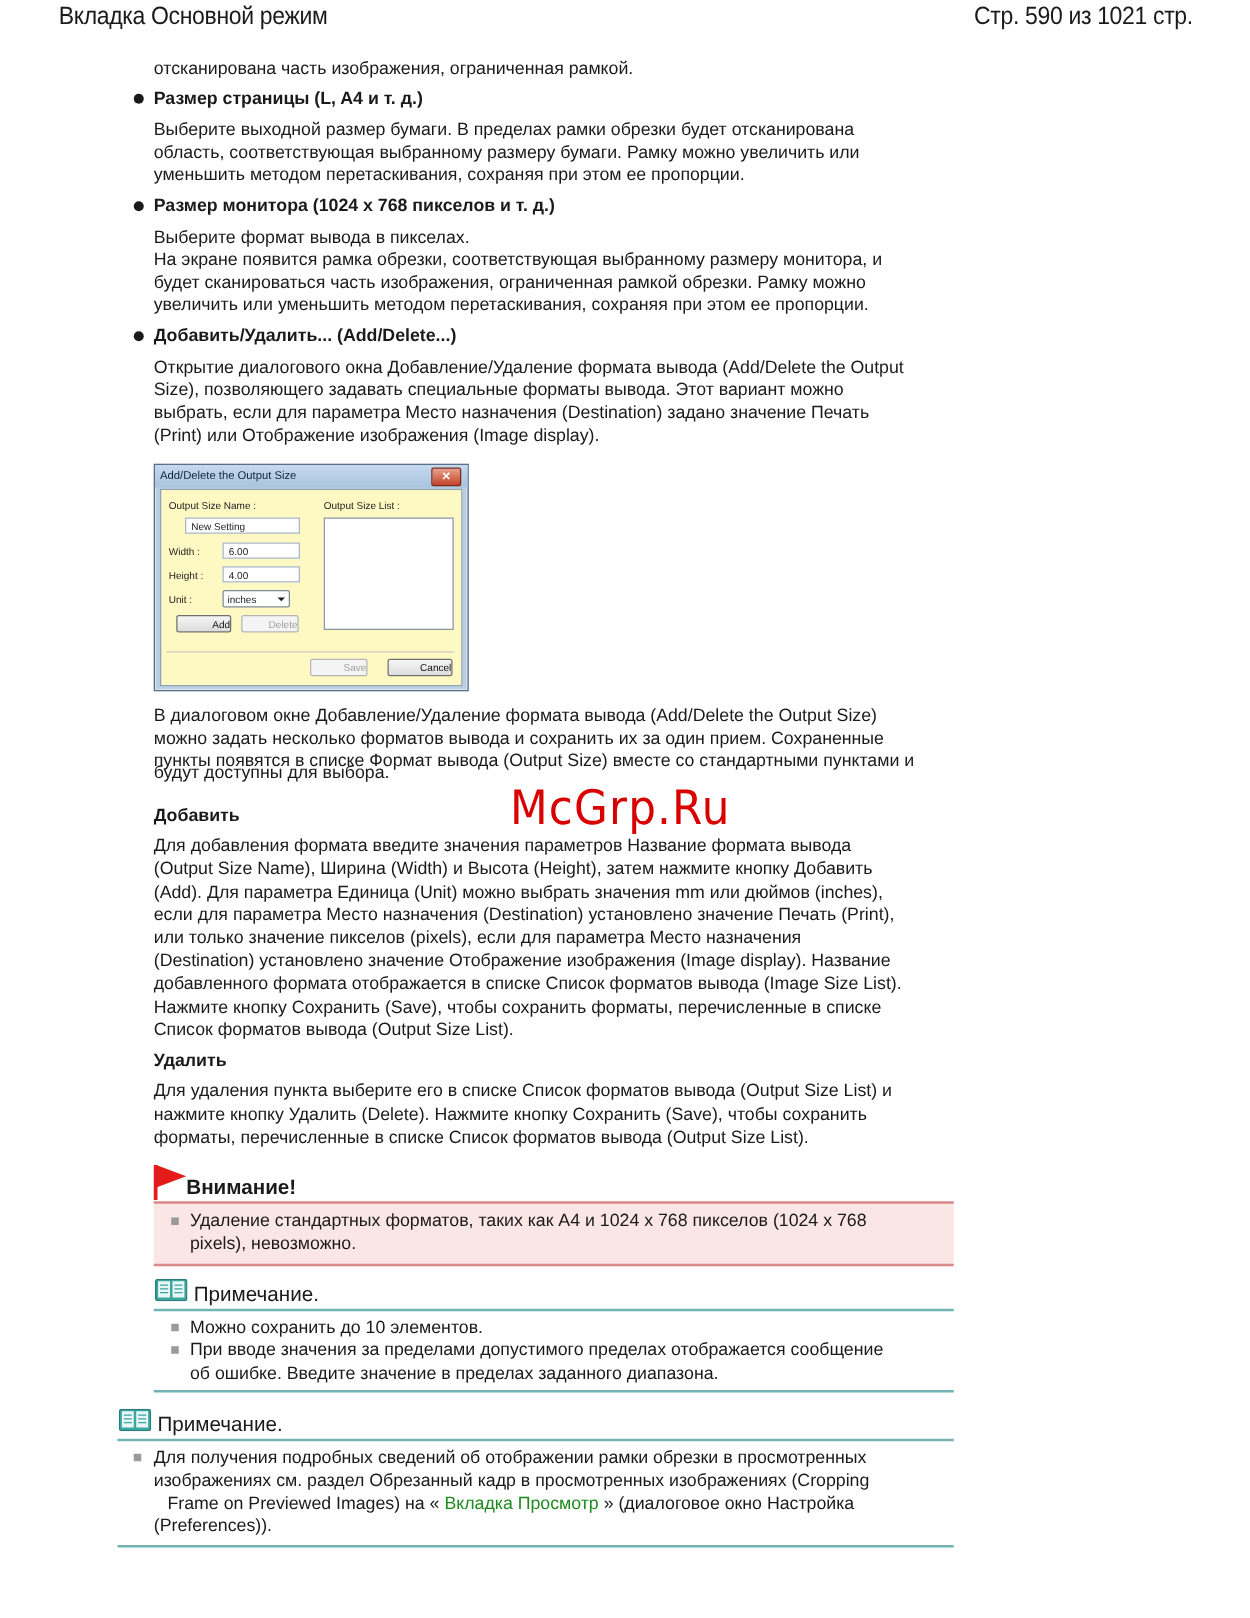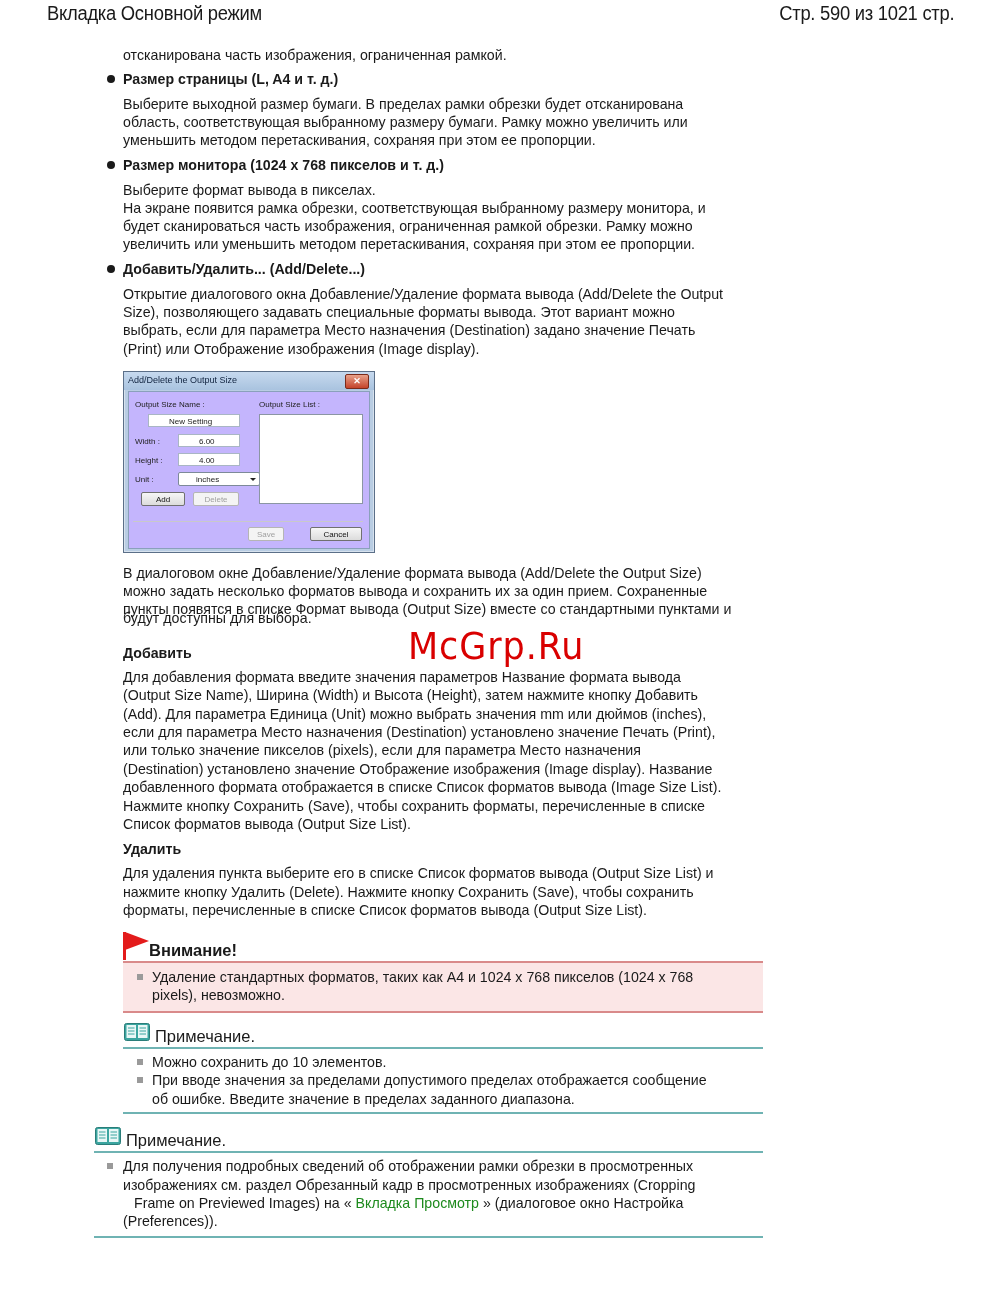--- a/index.html
+++ b/index.html
@@ -9,27 +9,27 @@
   .txt { position:absolute; left:123px; width:640px; font-size:14.2px; line-height:18.3px; }
   .bold { font-weight:bold; }
   .bullet { position:absolute; left:107px; width:8px; height:8px; border-radius:50%; background:#1a1a1a; }
   .bullet-h { position:absolute; left:123px; font-size:14.2px; font-weight:bold; }
 
   
   .dlg { position:absolute; left:123px; top:371px; width:250px; height:180px; border:1px solid #5b6f88; background:#b9cde3; box-shadow:0 0 0 1px #d7e2ee inset; }
   .dlg-title { position:absolute; left:0; top:0; width:250px; height:18px; background:linear-gradient(#c6d9ee,#a9c3df); }
   .dlg-title span { position:absolute; left:4px; top:3px; font-size:9px; color:#10233f; }
   .dlg-close { position:absolute; right:5px; top:2px; width:22px; height:13px; background:linear-gradient(#e8a18a,#c4432b); border:1px solid #7a2a1a; border-radius:2px; color:#fff; font-size:9px; text-align:center; line-height:13px; font-weight:bold; }
-  .dlg-body { position:absolute; left:4px; top:19px; width:240px; height:156px; background:#c4b5fd; border:1px solid #8aa0bb;text-decoration:underline; }
+  .dlg-body { position:absolute; left:4px; top:19px; width:240px; height:156px; background:#fef9c3; border:1px solid #8aa0bb;text-decoration:underline; }
   .dlg-lbl { position:absolute; font-size:8px; color:#222; }
-  .dlg-input { position:absolute; height:13px; background:#fff; border:1px solid #a9b6c4; font-size:8px; line-height:13px; padding-left:20px; box-sizing:border-box; color:#222; }
+  .dlg-input { position:absolute; height:13px; background:#fff; border:1px solid #a9b6c4; font-size:8px; line-height:13px; padding-left:4px; box-sizing:border-box; color:#222; }
   .dlg-list { position:absolute; left:130px; top:22px; width:102px; height:88px; background:#fff; border:1px solid #8b96a3; }
-  .dlg-select { position:absolute; left:49px; top:80px; width:82px; height:14px; background:#fff; border:1px solid #7d8a99; border-radius:2px; font-size:8px; line-height:13px; padding-left:17px; box-sizing:border-box; }
+  .dlg-select { position:absolute; left:49px; top:80px; width:54px; height:14px; background:#fff; border:1px solid #7d8a99; border-radius:2px; font-size:8px; line-height:13px; padding-left:3px; box-sizing:border-box; }
   .dlg-select .arr { position:absolute; right:3px; top:5px; width:0; height:0; border-left:3px solid transparent; border-right:3px solid transparent; border-top:3px solid #222; }
-  .dlg-btn { position:absolute; height:14px; border:1px solid #707070; border-radius:2px; background:linear-gradient(#f6f6f6,#dcdcdc); font-size:8px; text-align:center; line-height:13px; box-sizing:border-box; color:#111; }
+  .dlg-btn { position:absolute; height:14px; border:1px solid #707070; border-radius:2px; background:linear-gradient(#f6f6f6,#dcdcdc); font-size:8px; text-align:right; line-height:13px; box-sizing:border-box; color:#111; }
   .dlg-btn.dis { color:#a0a0a0; border-color:#b5b5b5; background:#f4f4f4; }
   .dlg-sep { position:absolute; left:4px; top:129px; width:230px; height:1px; background:#c9c9c9; }
 
   .watermark { position:absolute; left:408px; top:624px; font-family:"DejaVu Sans", sans-serif; font-size:38px; color:#d90000; letter-spacing:1px; transform:scaleX(0.92); transform-origin:left top; }
 
   
   .caution-head { position:absolute; left:123px; top:932px; }
   .flag { position:absolute; left:0; top:0; width:3px; height:28px; background:#e31b1b; }
   .flag-tri { position:absolute; left:2px; top:0; width:0; height:0; border-top:9px solid transparent; border-bottom:9px solid transparent; border-left:24px solid #e31b1b; }
   .caution-title { position:absolute; left:149px; top:941px; font-size:16.5px; font-weight:bold;text-align:center; }
@@ -87,21 +87,21 @@
     <div class="dlg-lbl" style="left:6px;top:83px">Unit :</div>
     <div class="dlg-select">
       <span>inches</span>
       <span class="arr"></span>
     </div>
     <div class="dlg-btn" style="left:12px;top:100px;width:44px">Add</div>
     <div class="dlg-btn dis" style="left:64px;top:100px;width:46px">Delete</div>
     <div class="dlg-lbl" style="left:130px;top:8px">Output Size List :</div>
     <div class="dlg-list"></div>
     <div class="dlg-sep"></div>
-    <div class="dlg-btn dis" style="left:119px;top:135px;width:36px">Save</div>
+    <div class="dlg-btn dis" style="left:119px;top:135px;width:46px">Save</div>
     <div class="dlg-btn" style="left:181px;top:135px;width:52px">Cancel</div>
   </div>
 </div>
 
 <div class="txt" style="top:564px">В диалоговом окне Добавление/Удаление формата вывода (Add/Delete the Output Size)</div>
 <div class="txt" style="top:582px">можно задать несколько форматов вывода и сохранить их за один прием. Сохраненные</div>
 <div class="txt" style="top:600px">пункты появятся в списке Формат вывода (Output Size) вместе со стандартными пунктами и</div>
 <div class="txt" style="top:609px">будут доступны для выбора.</div>
 
 <div class="watermark">McGrp.Ru</div>

